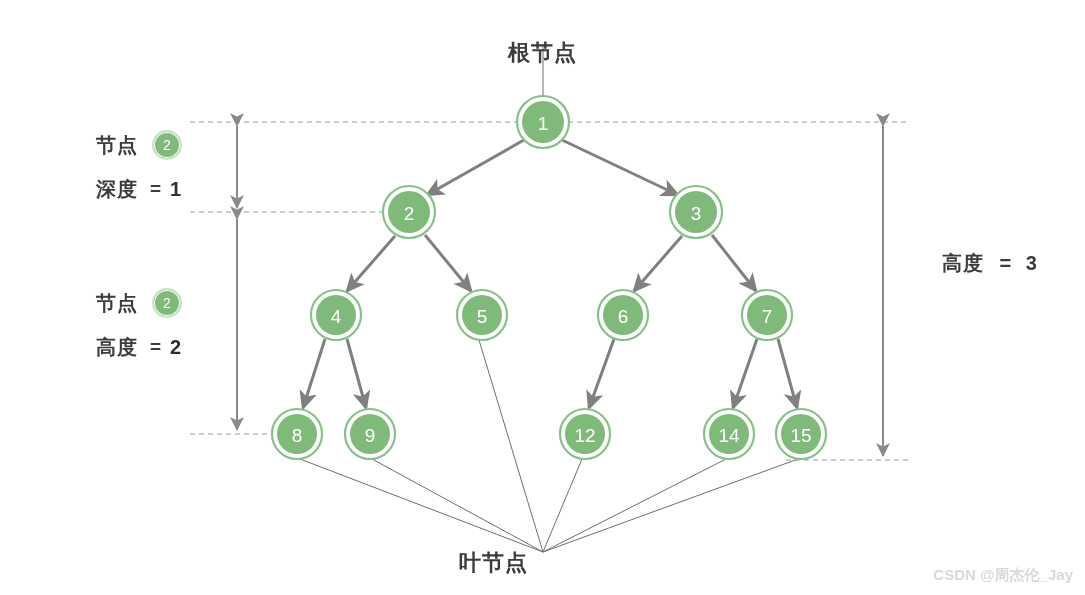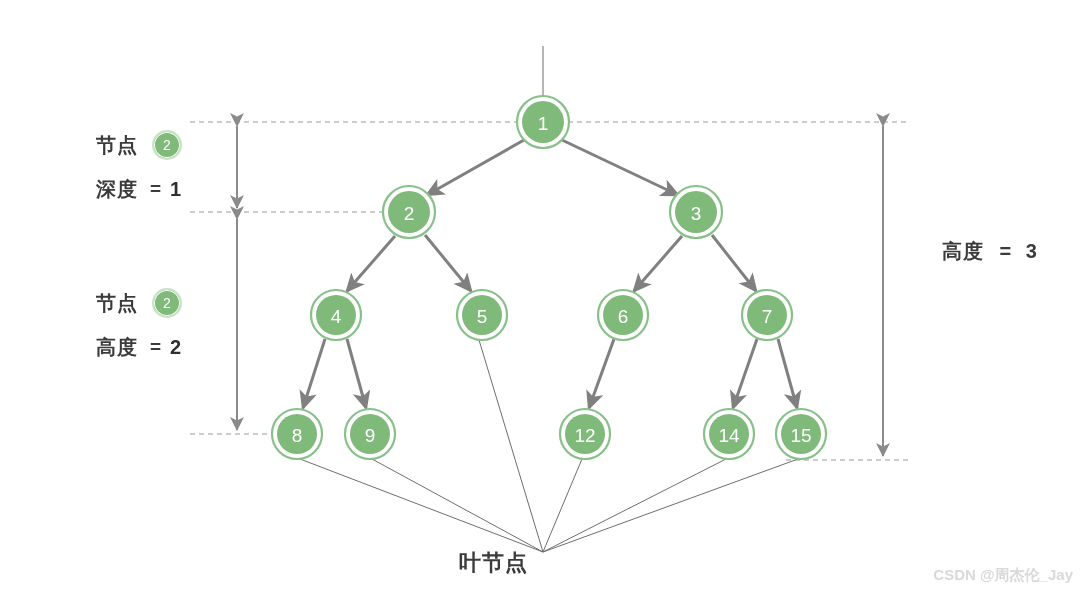--- a/index.html
+++ b/index.html
@@ -140,20 +140,21 @@
     font-weight: bold;
     color: #3b3b3b;
     letter-spacing: 2px;
     margin-bottom: 10px;
   }
   .ann-right .ann-sub {
     font-size: 20px;
     font-weight: bold;
     color: #3b3b3b;
     letter-spacing: 1px;
+    margin-top: 12px;
   }
   .watermark {
     position: absolute;
     right: 12px;
     bottom: 10px;
     color: #d9d9d9;
     font-size: 15px;
     font-family: "Liberation Sans", "DejaVu Sans", sans-serif;
     white-space: nowrap;
     font-weight: bold;
@@ -272,20 +273,21 @@
         <text class="node-label" x="729" y="435">14</text>
       </g>
       <g>
         <circle class="node-circle-outer" cx="801" cy="434" r="25"></circle>
         <circle class="node-circle-inner" cx="801" cy="434" r="20"></circle>
         <text class="node-label" x="801" y="435">15</text>
       </g>
     </g>
   </svg>
 
+  <div class="txt cap-root">根节点</div>
   <div class="txt cap-leaf">叶节点</div>
 
   <div class="ann-block" style="left:96px; top:128px;">
     <div class="ann-row">
       <span class="ann-word">节点</span>
       <span class="mini-node">2</span>
     </div>
     <div class="ann-row" style="margin-top:10px;">
       <span class="ann-word">深度</span>
       <span class="ann-eq">=</span>

